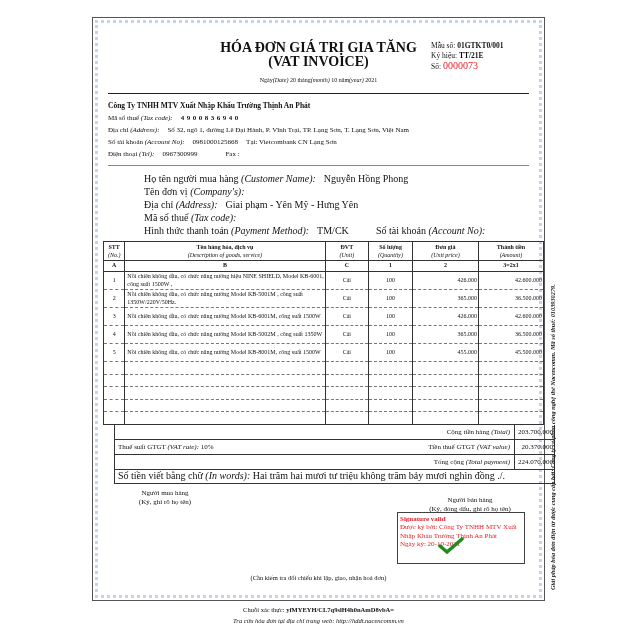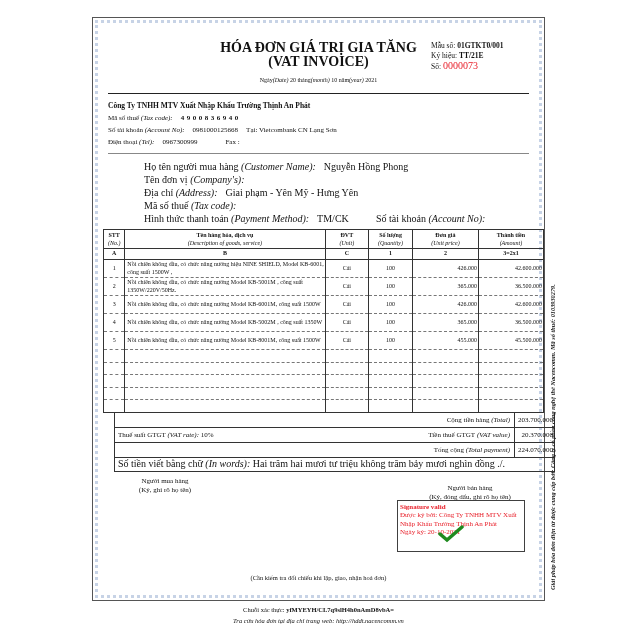--- a/index.html
+++ b/index.html
@@ -112,20 +112,21 @@
         <div><span>Ký hiệu:</span> <b>TT/21E</b></div>
         <div><span>Số:</span> <span class="invoice-no">0000073</span></div>
       </div>
     </div>
 
     <div class="hr-thick"></div>
 
     <div class="seller">
       <div class="company">Công Ty TNHH MTV Xuất Nhập Khẩu Trường Thịnh An Phát</div>
       <div><span>Mã số thuế</span> <i>(Tax code):</i><span class="tax-digits">4900836940</span></div>
+      <div><span>Địa chỉ</span> <i>(Address):</i><span class="val">Số 32, ngõ 1, đường Lê Đại Hành, P. Vĩnh Trại, TP. Lạng Sơn, T. Lạng Sơn, Việt Nam</span></div>
       <div><span>Số tài khoản</span> <i>(Account No):</i><span class="val">0981000125668</span><span class="val2">Tại: Vietcombank CN Lạng Sơn</span></div>
       <div><span>Điện thoại</span> <i>(Tel):</i><span class="val">0967300999</span><span class="fax">Fax :</span></div>
     </div>
 
     <div class="hr-thin"></div>
 
     <div class="buyer">
       <div class="row"><span>Họ tên người mua hàng</span> <i>(Customer Name):</i><span class="val">Nguyễn Hồng Phong</span></div>
       <div class="row"><span>Tên đơn vị</span> <i>(Company's):</i><span class="val"></span></div>
       <div class="row"><span>Địa chỉ</span> <i>(Address):</i><span class="val">Giai phạm - Yên Mỹ - Hưng Yên</span></div>

